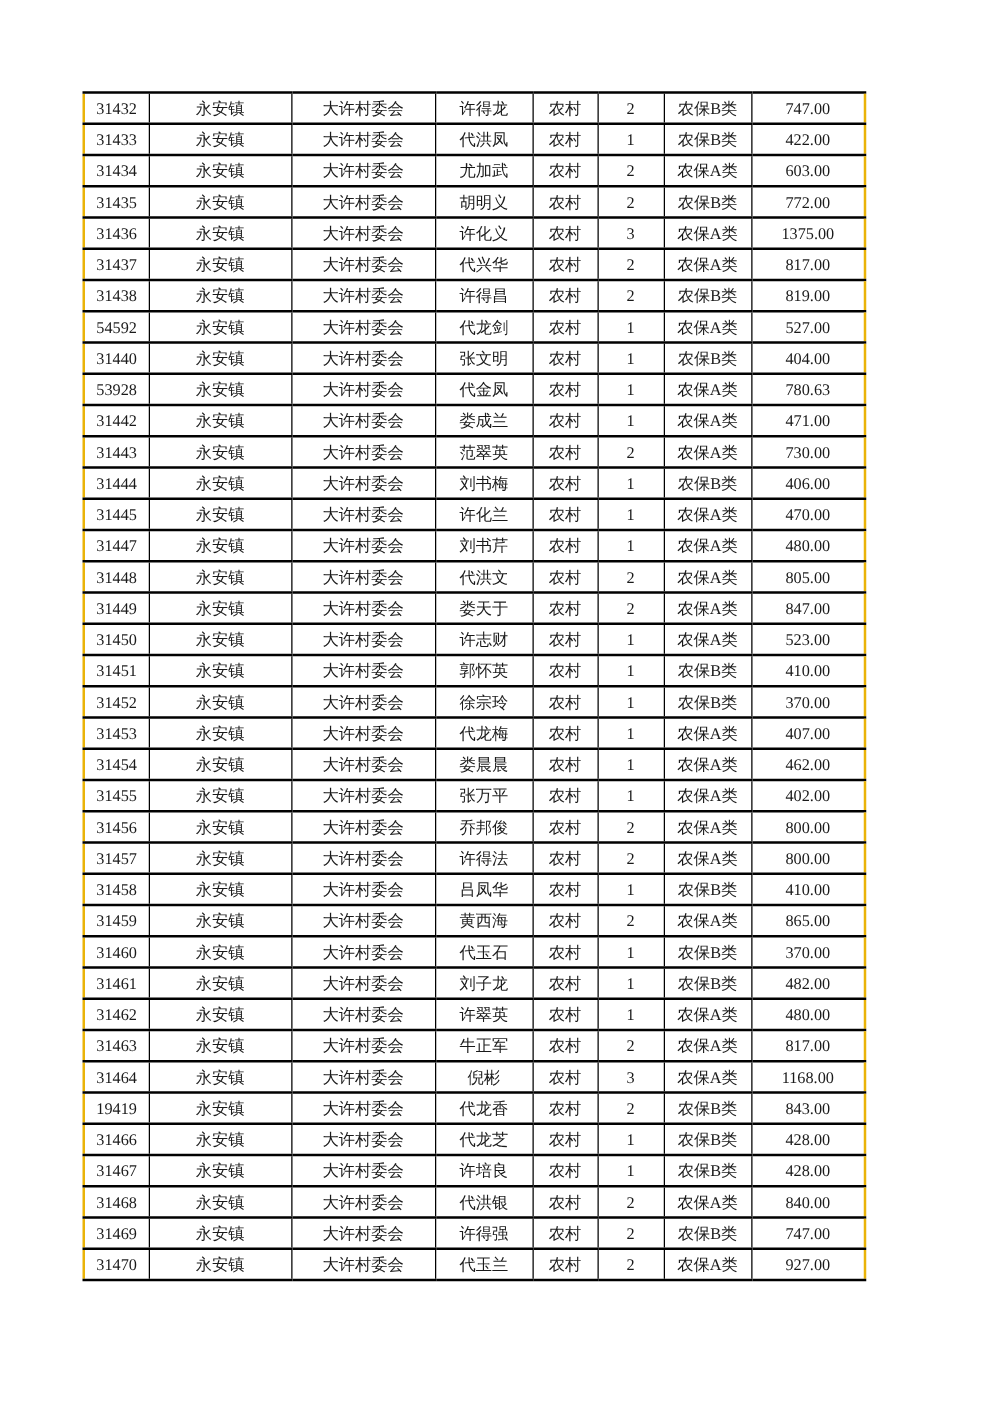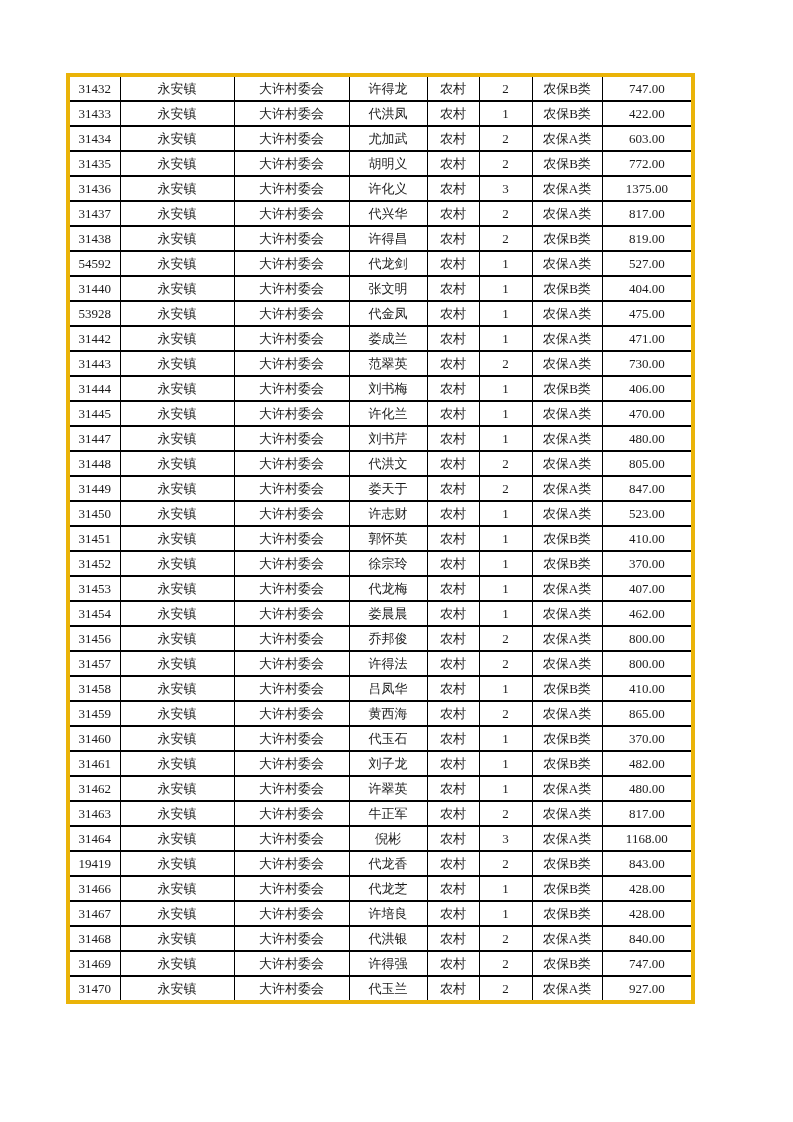--- a/index.html
+++ b/index.html
@@ -23,21 +23,21 @@
     height: 1122px;
     background: #ffffff;
   }
   table.data-table {
     position: absolute;
     left: 66px;
     top: 73px;
     width: 625px;
     border-collapse: collapse;
     table-layout: fixed;
-    border: 4px solid #eab308;
+    border: 2px solid #eab308;
   }
   table.data-table td {
     border-left: 1px solid #000000;
     border-right: 1px solid #000000;
     border-top: 2px solid #000000;
     border-bottom: 2px solid #000000;
     height: 23px;
     padding: 0 2px;
     text-align: center;
     vertical-align: middle;
@@ -171,21 +171,21 @@
   </tr>
 
   <tr>
     <td>53928</td>
     <td>永安镇</td>
     <td>大许村委会</td>
     <td>代金凤</td>
     <td>农村</td>
     <td>1</td>
     <td>农保A类</td>
-    <td>475.00</td>
+    <td>780.63</td>
   </tr>
 
   <tr>
     <td>31442</td>
     <td>永安镇</td>
     <td>大许村委会</td>
     <td>娄成兰</td>
     <td>农村</td>
     <td>1</td>
     <td>农保A类</td>
@@ -307,20 +307,30 @@
     <td>31454</td>
     <td>永安镇</td>
     <td>大许村委会</td>
     <td>娄晨晨</td>
     <td>农村</td>
     <td>1</td>
     <td>农保A类</td>
     <td>462.00</td>
   </tr>
 
+  <tr>
+    <td>31455</td>
+    <td>永安镇</td>
+    <td>大许村委会</td>
+    <td>张万平</td>
+    <td>农村</td>
+    <td>1</td>
+    <td>农保A类</td>
+    <td>402.00</td>
+  </tr>
 
   <tr>
     <td>31456</td>
     <td>永安镇</td>
     <td>大许村委会</td>
     <td>乔邦俊</td>
     <td>农村</td>
     <td>2</td>
     <td>农保A类</td>
     <td>800.00</td>

